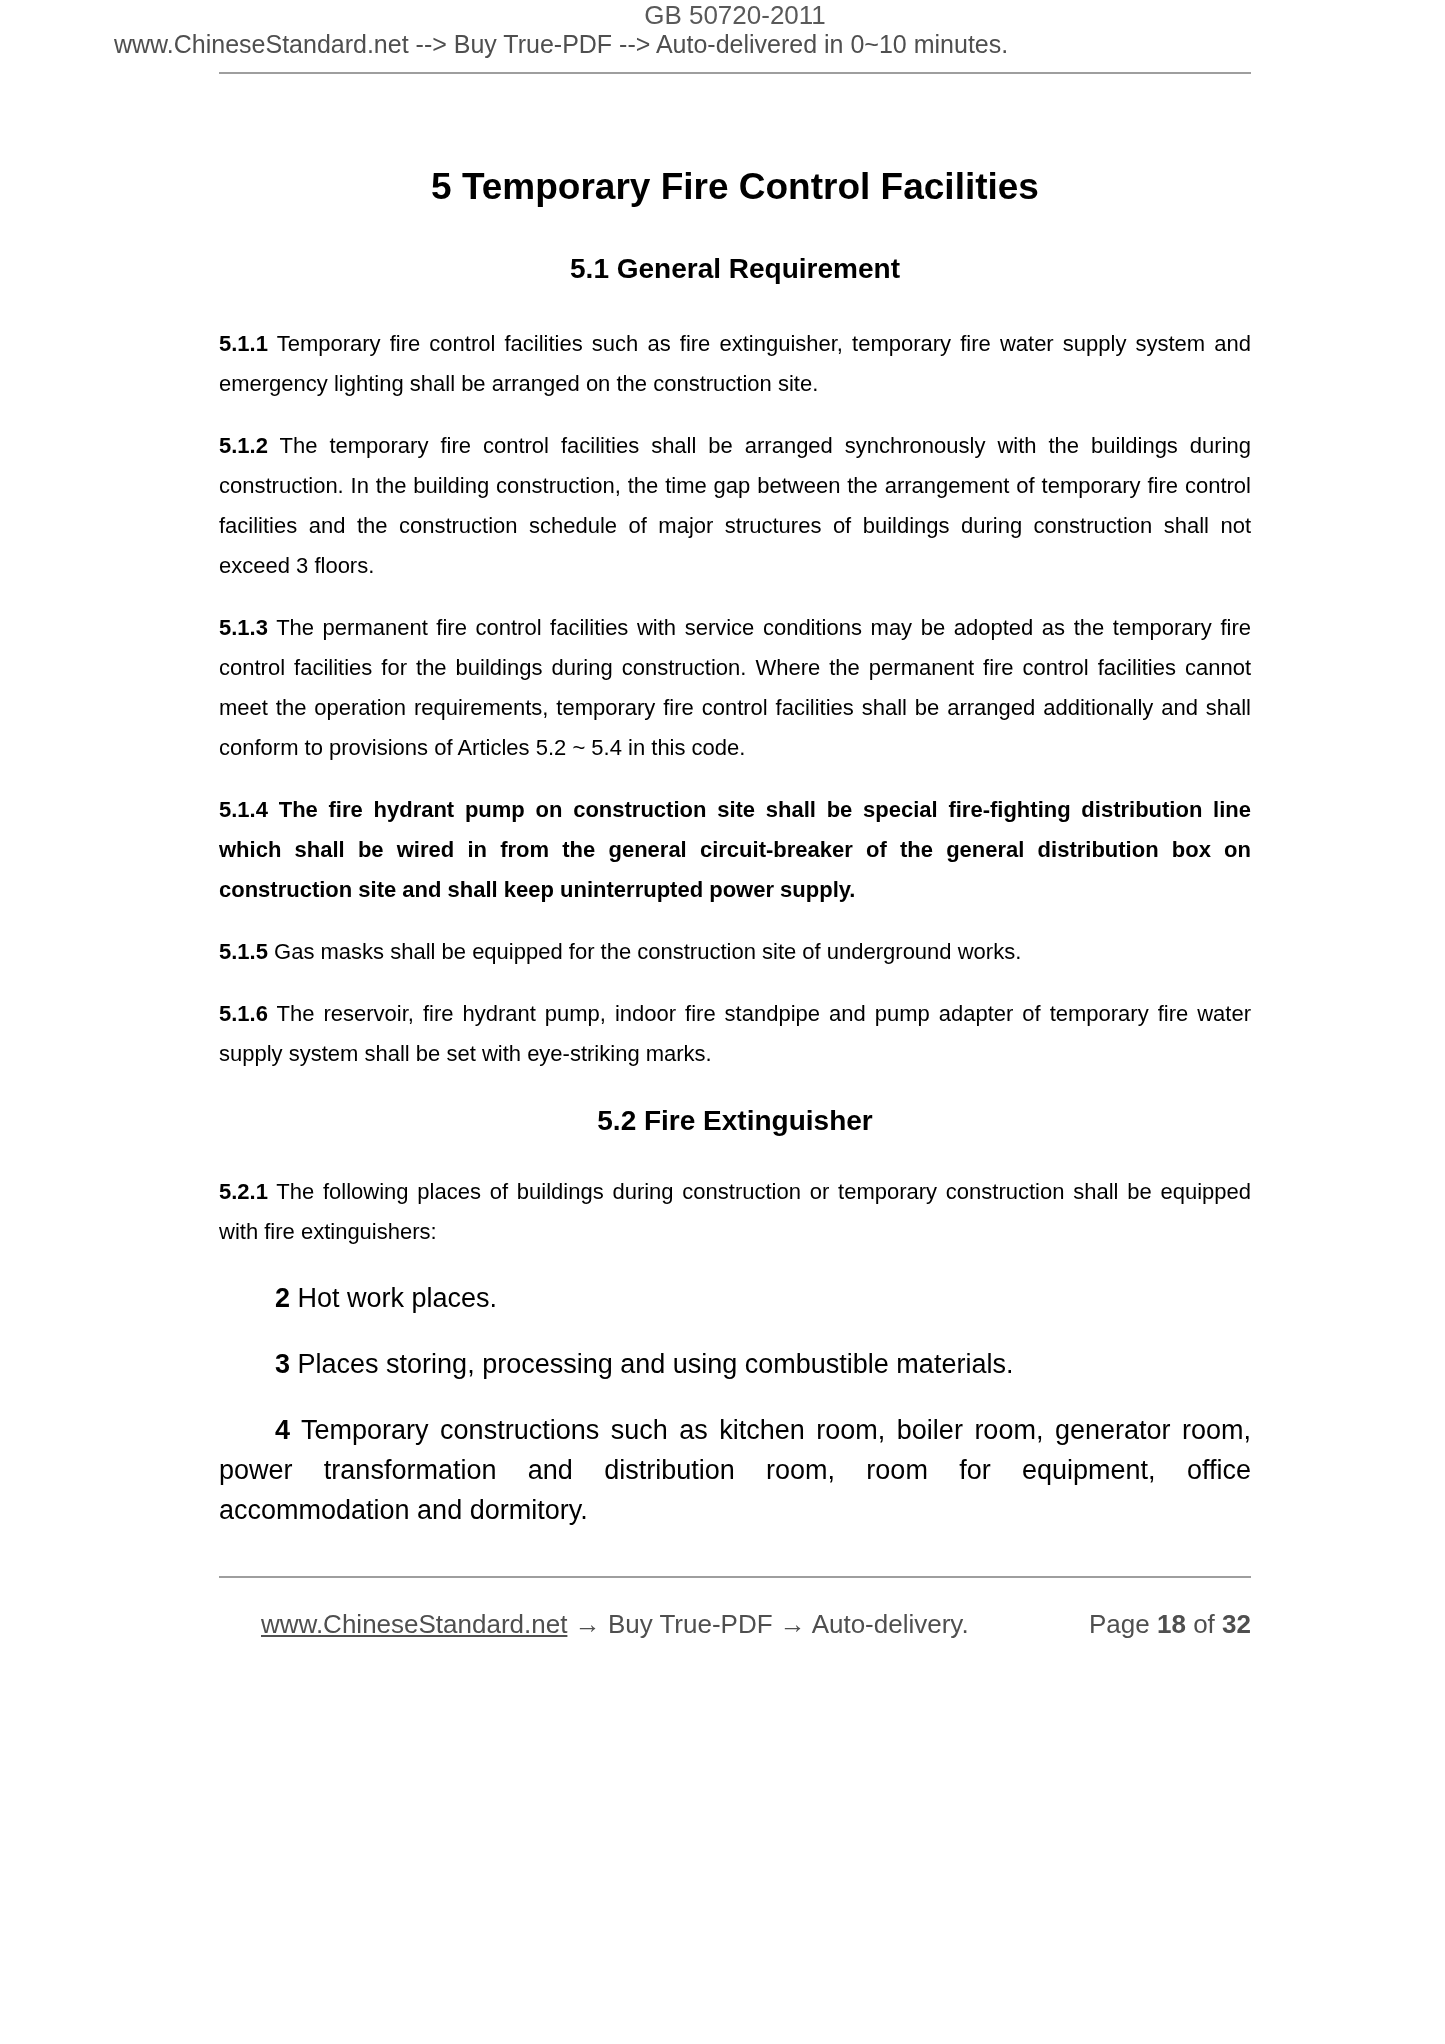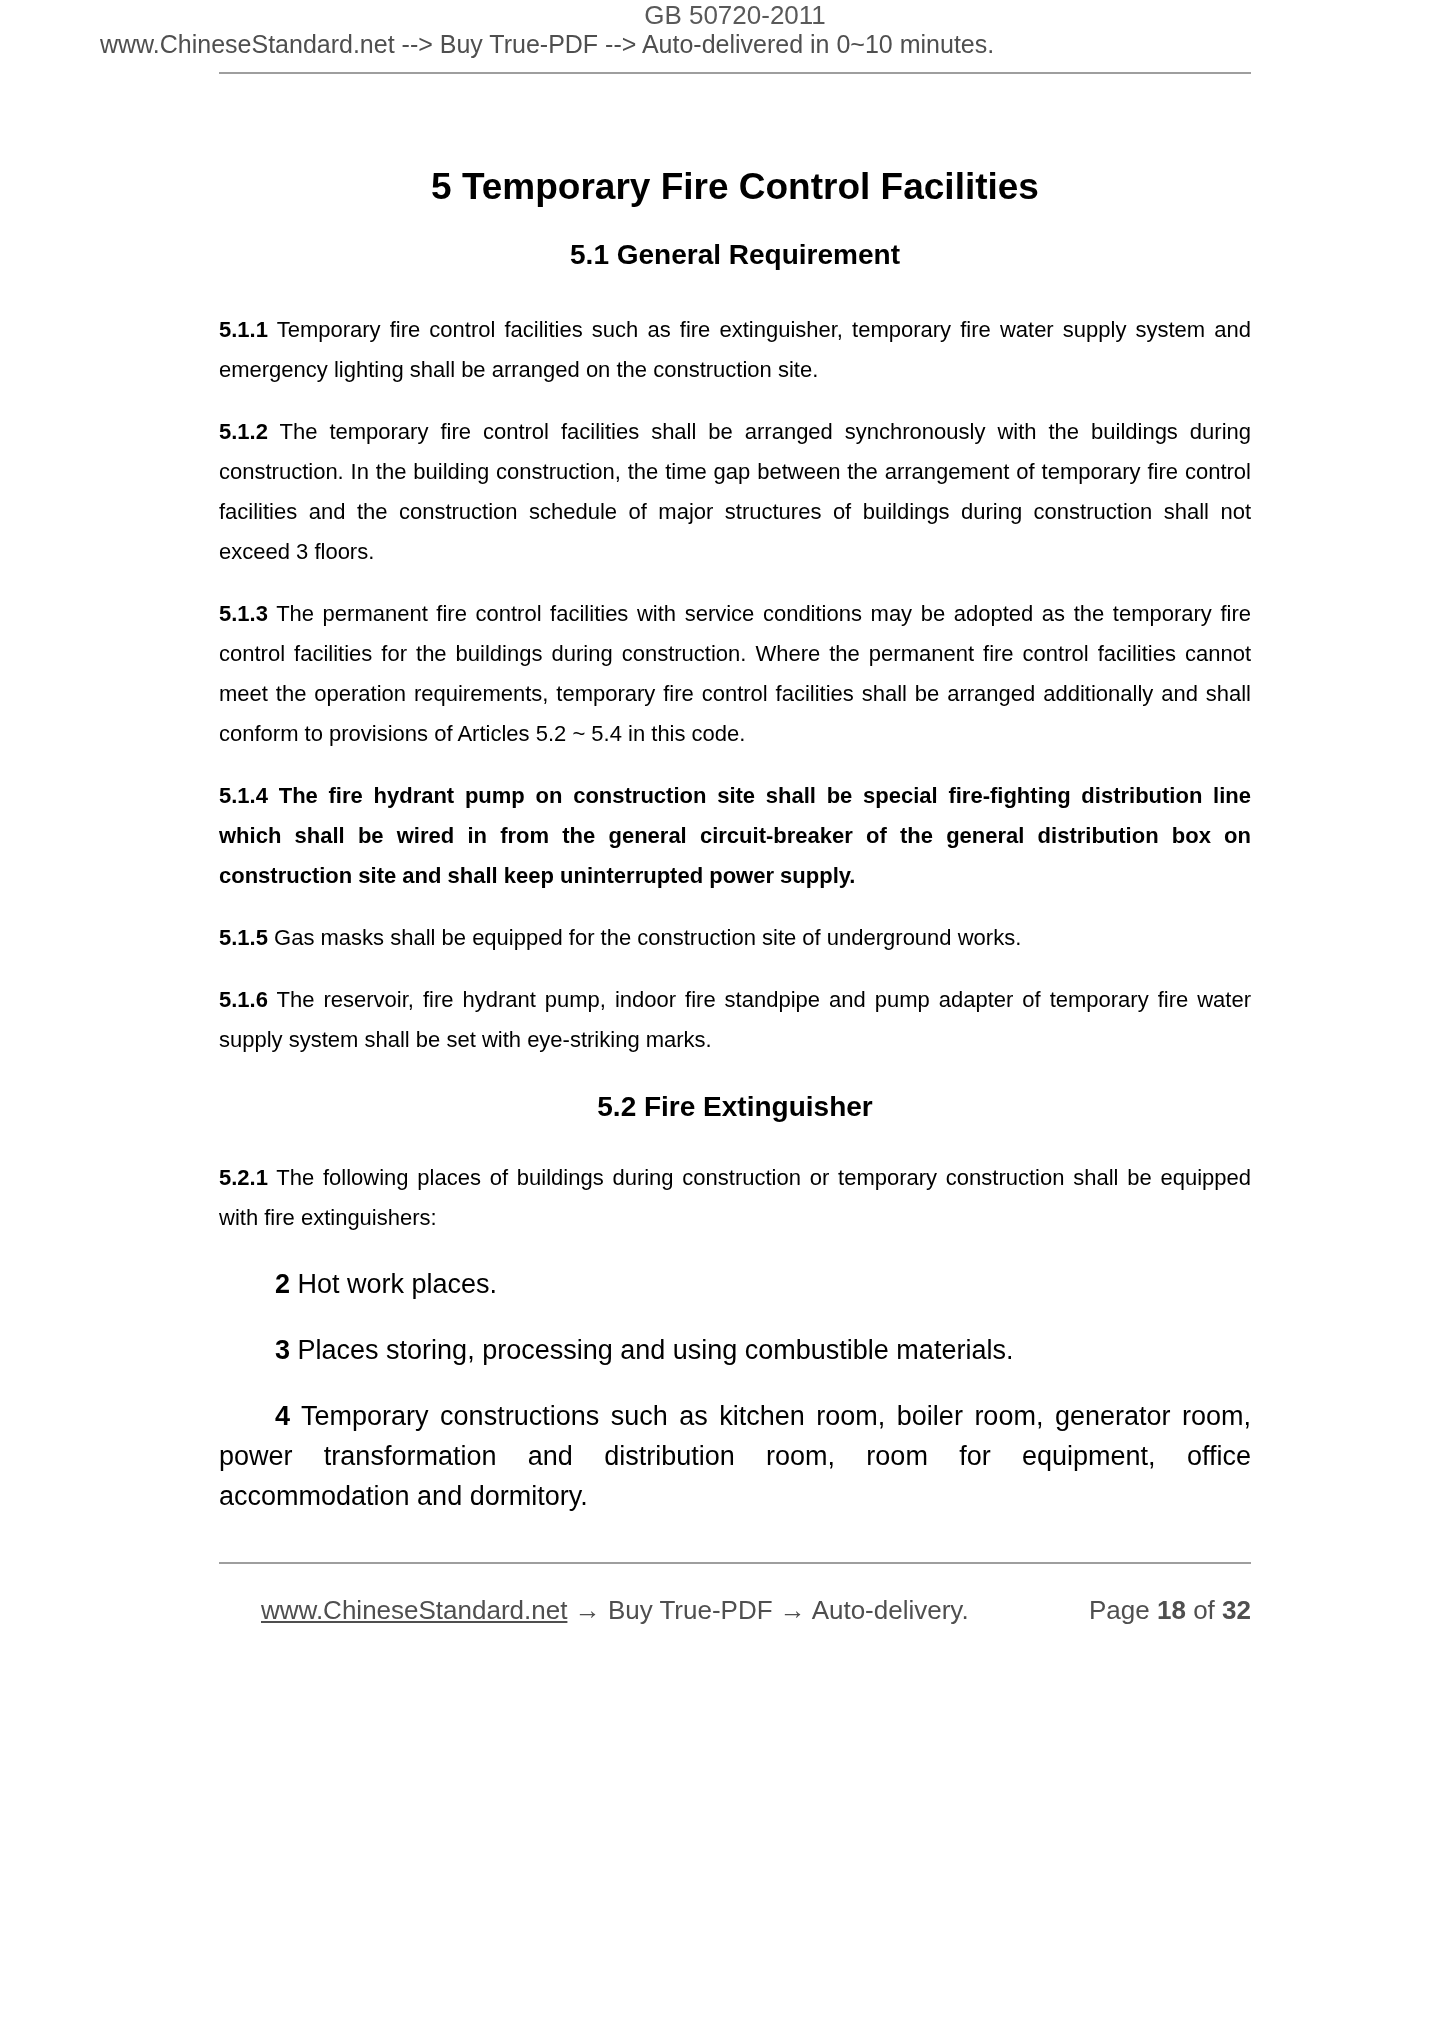--- a/index.html
+++ b/index.html
@@ -7,21 +7,21 @@
   .page {
     position: relative;
     width: 1445px;
     height: 2044px;
     background: #ffffff;
     font-family: "Liberation Sans", sans-serif;
     overflow: hidden;
   }
   .promo {
     position: absolute;
-    left: 100px;
+    left: 114px;
     top: 30px;
     font-size: 25px;
     color: #4f4f4f;
     white-space: nowrap;
   }
   .content {
     position: absolute;
     left: 219px;
     top: 0;
     width: 1032px;
@@ -46,21 +46,21 @@
     font-weight: 700;
     color: #000000;
   }
   .section-heading {
     text-align: center;
     font-size: 28px;
     line-height: 34px;
     font-weight: 700;
     color: #000000;
   }
-  .section-heading.s51 { margin-top: 28px; }
+  .section-heading.s51 { margin-top: 42px; }
   .section-heading.s52 { margin-top: 30px; }
   .para {
     font-size: 22px;
     line-height: 40px;
     text-align: justify;
     color: #000000;
     margin-top: 22px;
   }
   .para.first { margin-top: 38px; }
   .para.after-heading { margin-top: 34px; }

